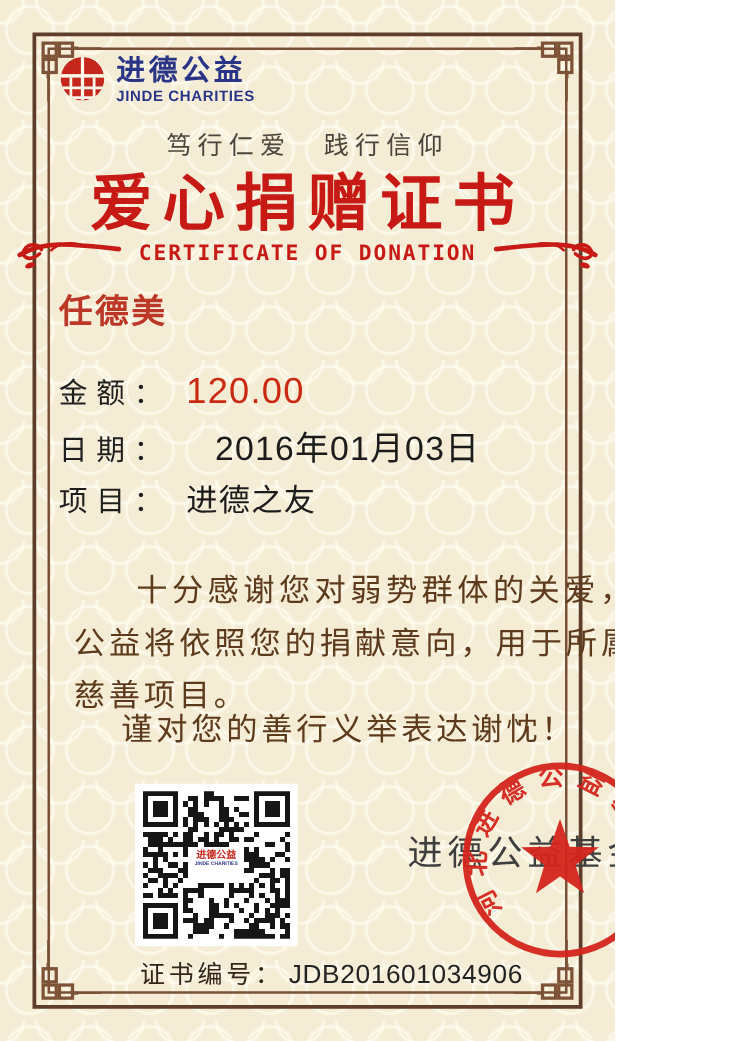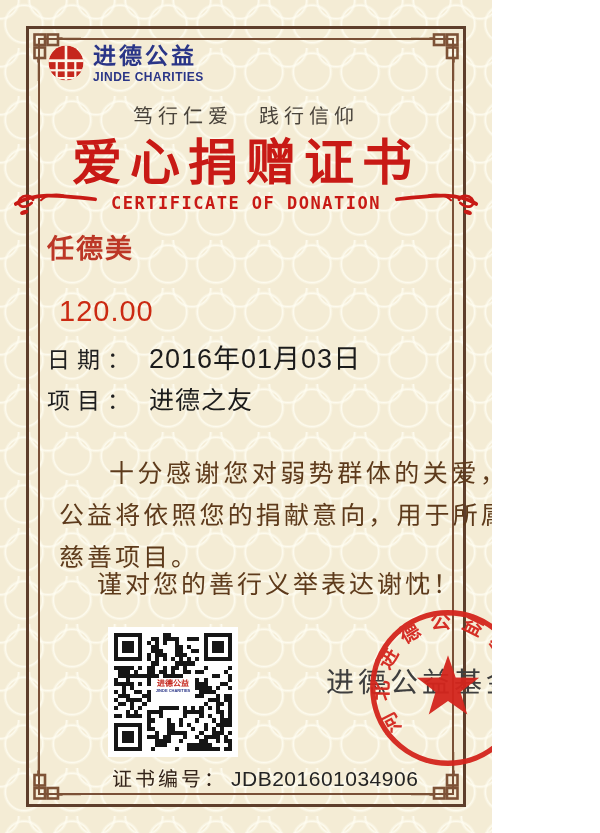--- a/index.html
+++ b/index.html
@@ -33,21 +33,21 @@
   .subtitle{font-family:"DejaVu Sans Mono","Liberation Mono",monospace;font-weight:bold;font-size:17px;color:#c81a15;letter-spacing:1.5px;}
   .flourish{width:88px;height:28px;}
   .flourish.rt{transform:scaleX(-1);}
 
   .name{position:absolute;left:47px;top:227px;font-size:27px;font-weight:bold;color:#bc3726;letter-spacing:2px;}
 
   .row{position:absolute;left:47px;display:flex;align-items:baseline;white-space:nowrap;}
   .row .lbl{font-family:"Liberation Serif",serif;font-size:23px;color:#1f1f1f;letter-spacing:7px;}
   .row .val{font-size:27px;color:#1b1b1b;margin-left:12px;letter-spacing:1px;}
   .row.amount{top:295px;} .row.amount .val{color:#cb2a12;font-size:29px;}
-  .row.date{top:337px;} .row.project{top:380px;} .row.project .val{font-size:25px;}
+  .row.date{top:337px;gap:23px;} .row.project{top:380px;} .row.project .val{font-size:25px;}
 
   .para{position:absolute;left:47px;top:441px;width:506px;margin:12px;
     font-family:"Liberation Serif",serif;font-size:25px;line-height:42px;color:#5d3a1b;
     letter-spacing:3px;text-align:justify;text-indent:2em;}
   .closing{position:absolute;left:47px;top:562px;width:506px;margin:0;
     font-family:"Liberation Serif",serif;font-size:25px;line-height:46px;color:#5d3a1b;
     letter-spacing:3px;text-indent:2em;}
 
   .qr{position:absolute;left:108px;top:627px;width:130px;height:130px;background:#fff;box-sizing:border-box;padding:6px;}
   .qr svg{display:block;width:118px;height:118px;}
@@ -159,20 +159,21 @@
         <path stroke-width="3" d="M20,15 C11,23 2,17 8,10 C12,5.5 20,7 21.5,11.5"></path>
         <path stroke-width="2.2" d="M30,12 C36,6 46,5 54,7"></path>
       </g>
       <ellipse cx="12" cy="25" rx="4.5" ry="2.4" fill="#c81a15" transform="rotate(-18 12 25)"></ellipse>
     </svg>
   </div>
 
   <div class="name">任德美</div>
 
   <div class="row amount">
+    <span class="lbl">金额：</span>
     <span class="val">120.00</span>
   </div>
   <div class="row date">
     <span class="lbl">日期：</span>
     <span class="val">2016年01月03日</span>
   </div>
   <div class="row project">
     <span class="lbl">项目：</span>
     <span class="val">进德之友</span>
   </div>

